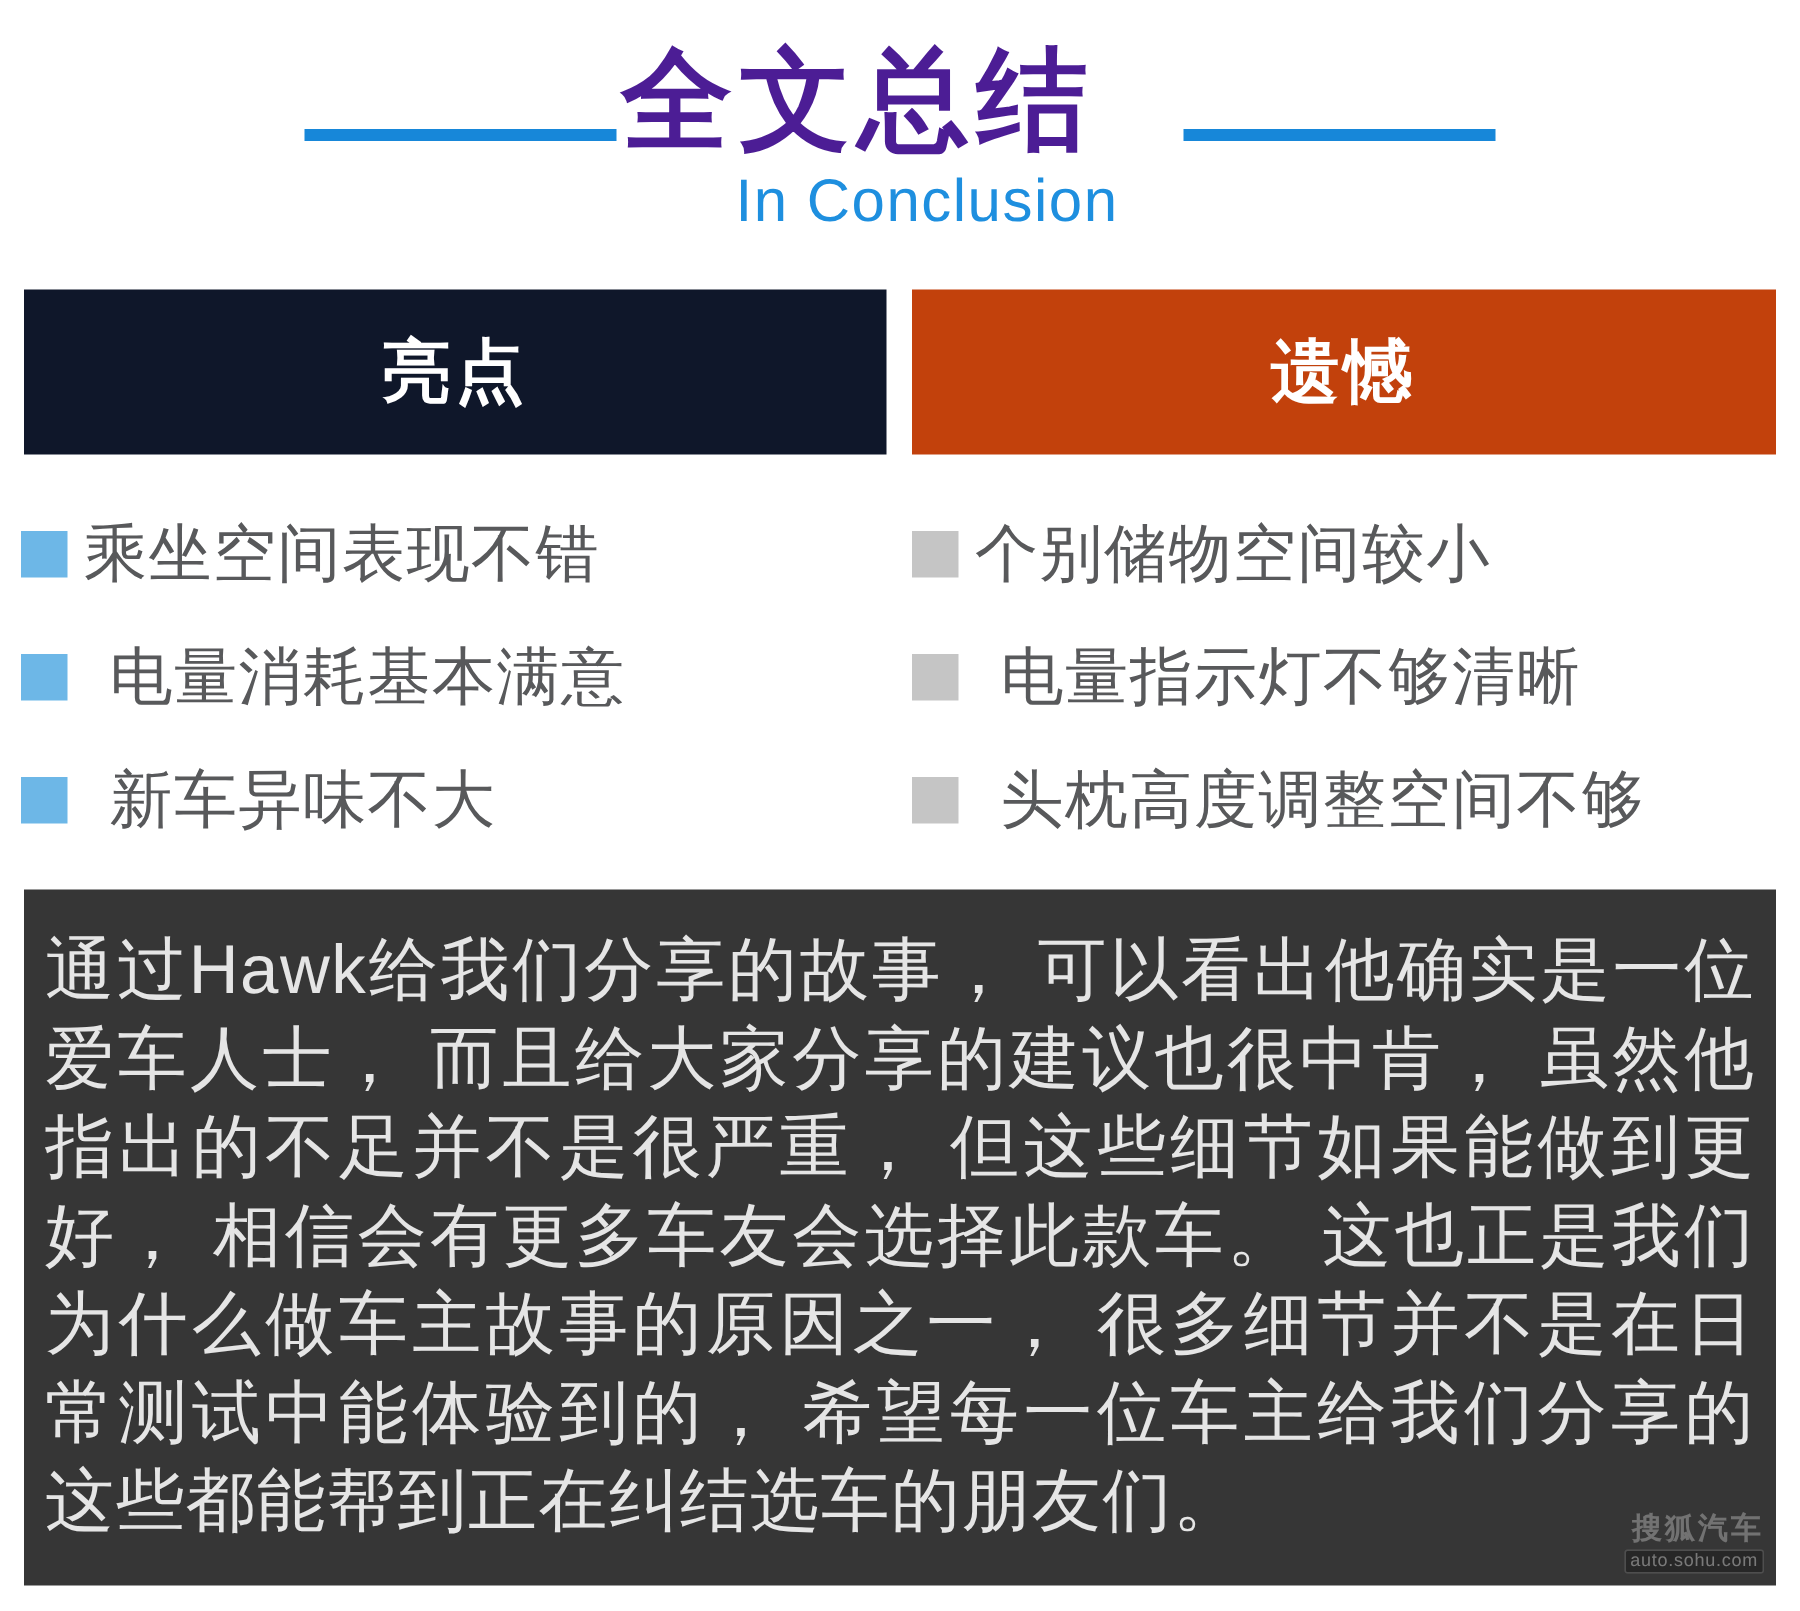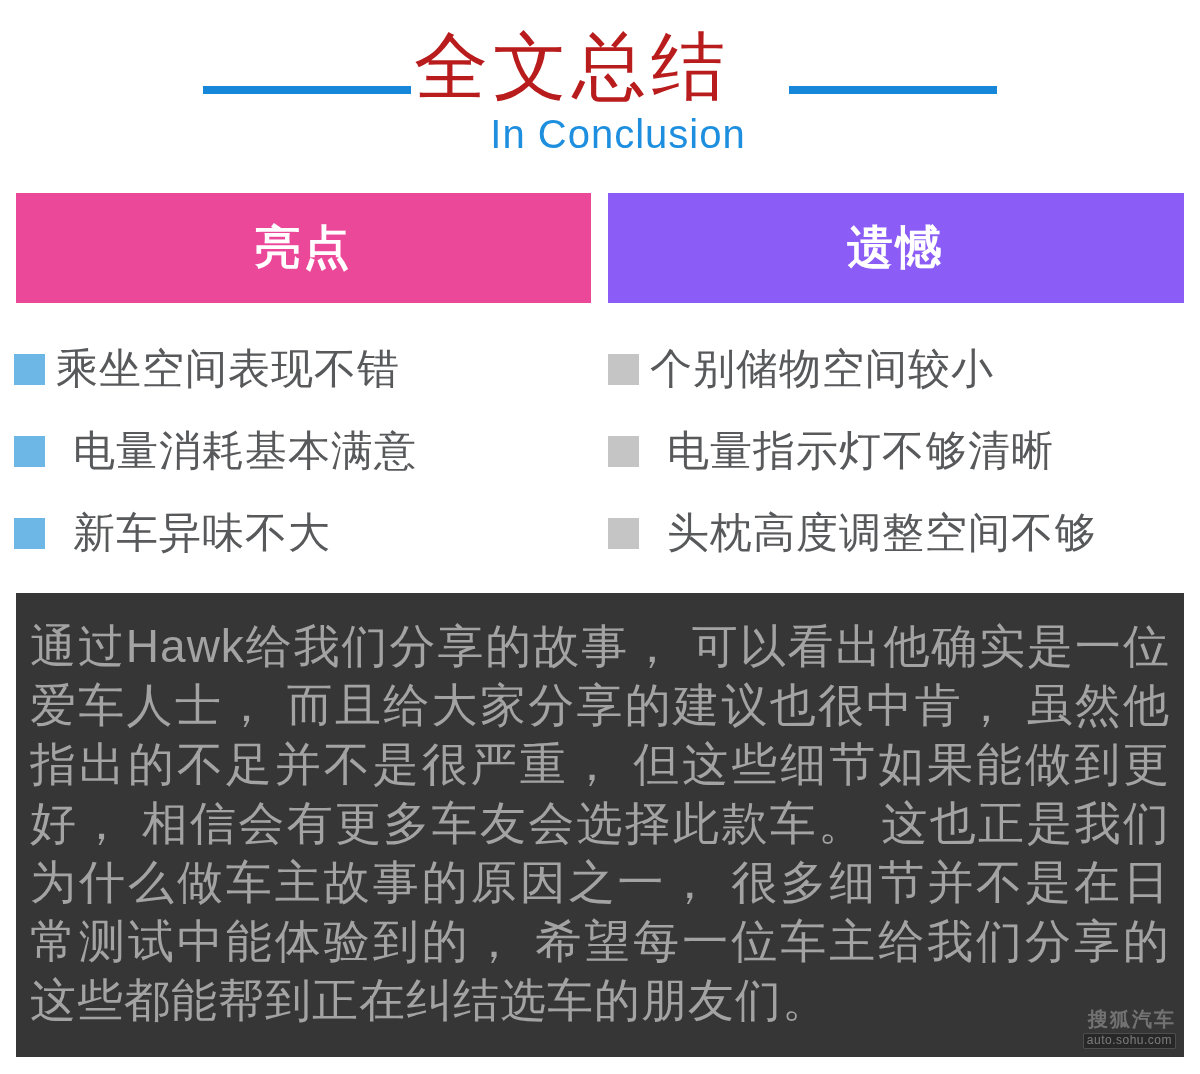--- a/index.html
+++ b/index.html
@@ -8,43 +8,43 @@
     width:1200px; height:1074px;
     font-family:"Liberation Sans","DejaVu Sans",sans-serif;
     position:relative; overflow:hidden;
   }
   .canvas { position:absolute; inset:0; width:1200px; height:1074px; background:#fff; }
 
   
   .page-title {
     position:absolute; top:18px; left:0; width:1144px;
     text-align:center;
-    font-size:74px; font-weight:normal; letter-spacing:5px;
-    color:#b91c1c;
+    font-size:74px; font-weight:bold; letter-spacing:5px;
+    color:#4c1d95;
   }
   .title-line {
     position:absolute; top:86px; width:208px; height:8px;
     background:#1787d9;
   }
   .title-line.left  { left:203px; }
   .title-line.right { left:789px; }
   .subtitle {
     position:absolute; top:112px; left:18px; width:1200px;
     text-align:center;
     font-size:40px; color:#1e8fdf; letter-spacing:1px;
   }
 
   
   .col-header {
     position:absolute; top:193px; height:110px;
     display:flex; align-items:center; justify-content:center;
     color:#ffffff; font-size:46px; font-weight:bold; letter-spacing:3px;
   }
-  .col-header.highlights { left:16px;  width:575px; background:#ec4899; }
-  .col-header.regrets    { left:608px; width:576px; background:#8b5cf6; }
+  .col-header.highlights { left:16px;  width:575px; background:#0f172a; }
+  .col-header.regrets    { left:608px; width:576px; background:#c2410c; }
 
   
   .list-item {
     position:absolute; height:46px;
     display:flex; align-items:center; gap:28px;
     white-space:nowrap;
   }
   .list-item.left-col  { left:14px; }
   .list-item.right-col { left:608px; }
   .row-0 { top:346px;gap:11px; }
@@ -57,21 +57,21 @@
 
   
   .conclusion {
     position:absolute; left:16px; top:593px;
     width:1168px; height:464px;
     background:#363636; overflow:hidden;
   }
   .conclusion p {
     margin:24px 14px 0 14px;
     font-size:46px; line-height:59px; letter-spacing:1px;
-    color:#a3a3a3;
+    color:#e5e5e5;
     text-align:justify;
   }
 
   
   .watermark {
     position:absolute; right:8px; bottom:8px;
     text-align:right; line-height:1.1;
   }
   .wm-title {
     font-size:20px; font-weight:bold; letter-spacing:2px;

